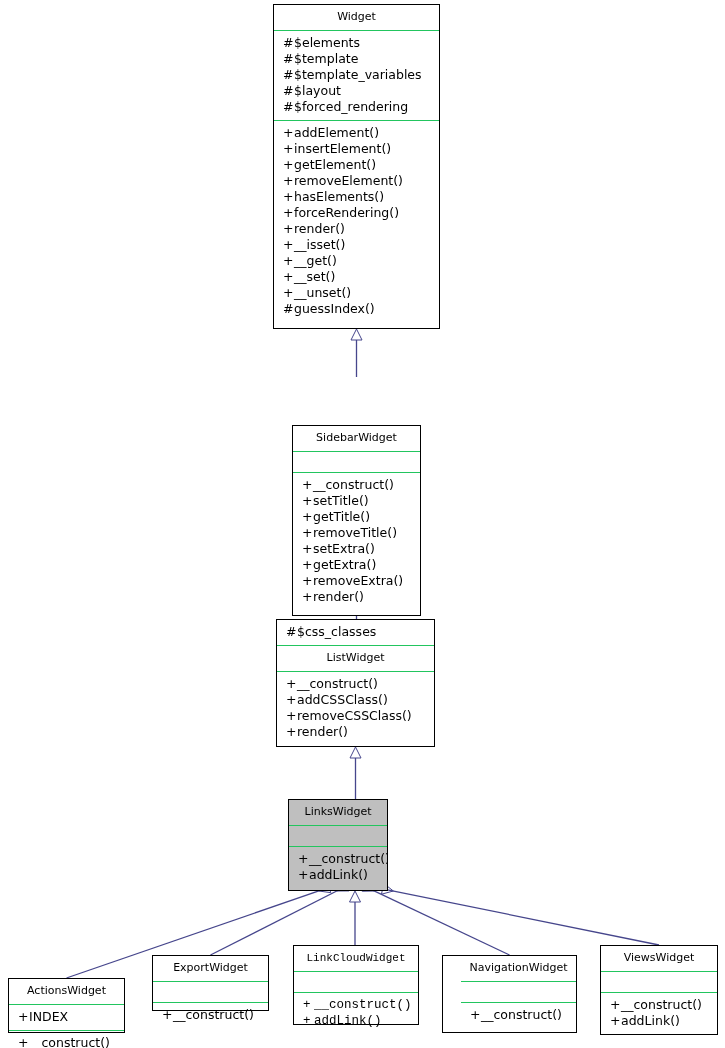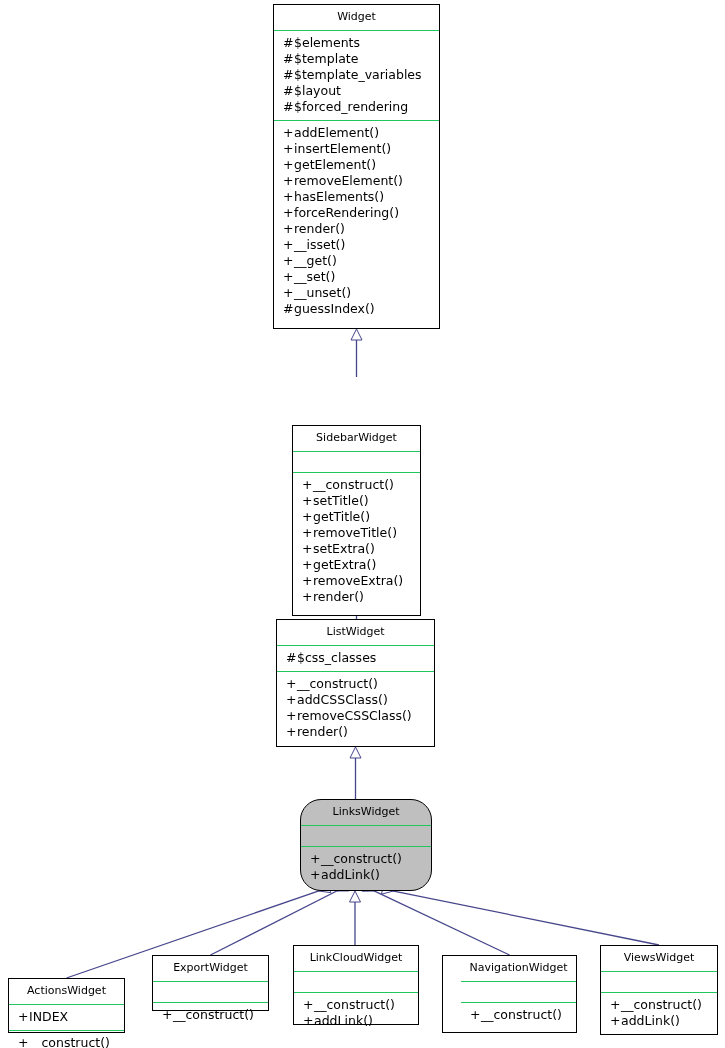--- a/index.html
+++ b/index.html
@@ -125,32 +125,32 @@
           <div class="member"><span class="vis">+</span><span>setTitle()</span></div>
           <div class="member"><span class="vis">+</span><span>getTitle()</span></div>
           <div class="member"><span class="vis">+</span><span>removeTitle()</span></div>
           <div class="member"><span class="vis">+</span><span>setExtra()</span></div>
           <div class="member"><span class="vis">+</span><span>getExtra()</span></div>
           <div class="member"><span class="vis">+</span><span>removeExtra()</span></div>
           <div class="member"><span class="vis">+</span><span>render()</span></div>
         </div>
       </div>
       <div class="uml-class" style="left: 276px; top: 619px; width: 159px; height: 128px;">
-        <div class="compartment c-name">ListWidget</div>
         <div class="compartment c-members">
           <div class="member"><span class="vis">#</span><span>$css_classes</span></div>
         </div>
+        <div class="compartment c-name">ListWidget</div>
         <div class="compartment c-members">
           <div class="member"><span class="vis">+</span><span>__construct()</span></div>
           <div class="member"><span class="vis">+</span><span>addCSSClass()</span></div>
           <div class="member"><span class="vis">+</span><span>removeCSSClass()</span></div>
           <div class="member"><span class="vis">+</span><span>render()</span></div>
         </div>
       </div>
-      <div class="uml-class highlight" style="left: 300px; top: 799px; width: 132px; height: 92px; border-radius: 21px;">
+      <div class="uml-class highlight" style="left: 288px; top: 799px; width: 100px; height: 92px;">
         <div class="compartment c-name">LinksWidget</div>
         <div class="compartment c-members c-empty"></div>
         <div class="compartment c-members">
           <div class="member"><span class="vis">+</span><span>__construct()</span></div>
           <div class="member"><span class="vis">+</span><span>addLink()</span></div>
         </div>
       </div>
       <div class="uml-class" style="left: 8px; top: 978px; width: 117px; height: 55px;">
         <div class="compartment c-name">ActionsWidget</div>
         <div class="compartment c-members">
@@ -160,21 +160,21 @@
           <div class="member"><span class="vis">+</span><span>__construct()</span></div>
         </div>
       </div>
       <div class="uml-class" style="left: 152px; top: 955px; width: 117px; height: 56px;">
         <div class="compartment c-name">ExportWidget</div>
         <div class="compartment c-members c-empty"></div>
         <div class="compartment c-members">
           <div class="member"><span class="vis">+</span><span>__construct()</span></div>
         </div>
       </div>
-      <div class="uml-class" style="left: 293px; top: 945px; width: 126px; height: 80px;">
+      <div class="uml-class" style="left: 293px; top: 945px; width: 126px; height: 80px; font-family: Liberation Mono, monospace;">
         <div class="compartment c-name">LinkCloudWidget</div>
         <div class="compartment c-members c-empty"></div>
         <div class="compartment c-members">
           <div class="member"><span class="vis">+</span><span>__construct()</span></div>
           <div class="member"><span class="vis">+</span><span>addLink()</span></div>
         </div>
       </div>
       <div class="uml-class" style="left: 442px; top: 955px; width: 135px; height: 78px; padding-left: 18px;">
         <div class="compartment c-name">NavigationWidget</div>
         <div class="compartment c-members c-empty"></div>

